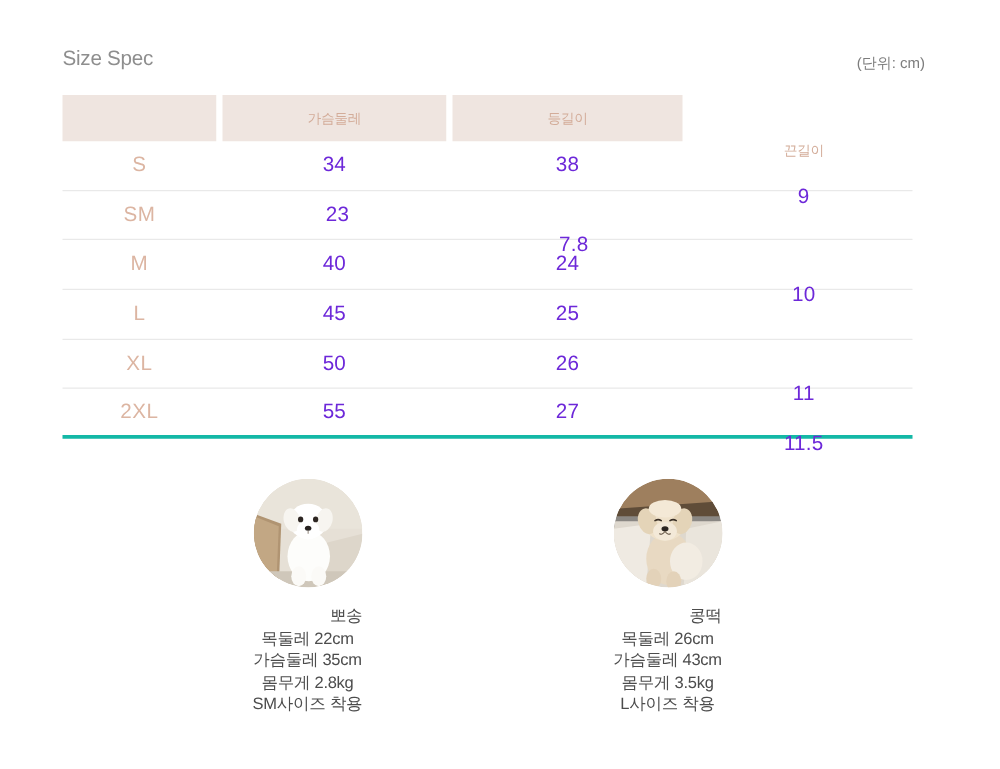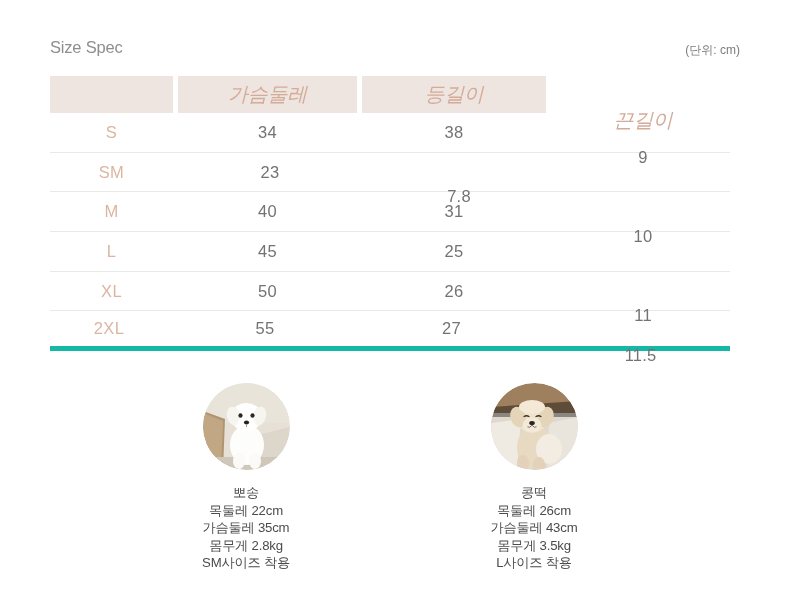--- a/index.html
+++ b/index.html
@@ -63,60 +63,58 @@
   .header-band {
     display: flex;
     height: 37px;
     gap: 5px;
   }
   .header-cell {
     background: #efe5e0;
     display: flex;
     align-items: center;
     justify-content: center;
-    font-size: 20px;
+    font-size: 11px;
     color: #d3ac99;
     letter-spacing: -0.3px;
     font-weight: 400;
     box-sizing: border-box;
-    font-style: italic;
   }
   .col-0 { width: 123px; flex: 0 0 123px; }
   .col-1 { width: 179px; flex: 0 0 179px; }
   .col-2 { width: 184px; flex: 0 0 184px; }
   .col-3 { width: 184px; flex: 0 0 184px; margin-top: 44px; }
 
   .body-rows {
     width: 680px;
   }
   .spec-row {
     display: flex;
     gap: 5px;
     height: 39.7px;
     border-bottom: 1px solid #e9e9e9;
     box-sizing: border-box;
   }
   .spec-row:last-child {
-    border-bottom: 5px solid #14b8a6;
-    justify-content: center;
+    border-bottom: 3px solid #14b8a6;
   }
   .cell {
     display: flex;
     align-items: center;
     justify-content: center;
     box-sizing: border-box;
     font-size: 16.5px;
     font-weight: 400;
   }
   .cell-size {
     color: #dcb5a2;
     letter-spacing: 0.4px;
   }
   .cell-val {
-    color: #737373;
+    color: #6d28d9;
     letter-spacing: 0.2px;
   }
 
   
   .models {
     position: absolute;
     left: 50px;
     top: 383px;
     width: 680px;
     display: flex;
@@ -144,20 +142,21 @@
     margin-top: 14px;
     text-align: center;
     font-size: 13.2px;
     line-height: 17.6px;
     color: #4c4c4c;
     letter-spacing: -0.2px;
     font-weight: 400;
   }
   .model-name {
     display: block;
+    text-align: right;
   }
   .model-line {
     display: block;
   }
 </style>
 </head>
 <body>
 
 <div class="page">
 
@@ -186,21 +185,21 @@
 
       <div class="spec-row">
         <div class="cell cell-size col-0">SM</div>
         <div class="cell cell-val col-2">23</div>
         <div class="cell cell-val col-3">7.8</div>
       </div>
 
       <div class="spec-row">
         <div class="cell cell-size col-0">M</div>
         <div class="cell cell-val col-1">40</div>
-        <div class="cell cell-val col-2">31</div>
+        <div class="cell cell-val col-2">24</div>
         <div class="cell cell-val col-3">10</div>
       </div>
 
       <div class="spec-row">
         <div class="cell cell-size col-0">L</div>
         <div class="cell cell-val col-1">45</div>
         <div class="cell cell-val col-2">25</div>
       </div>
 
       <div class="spec-row">

